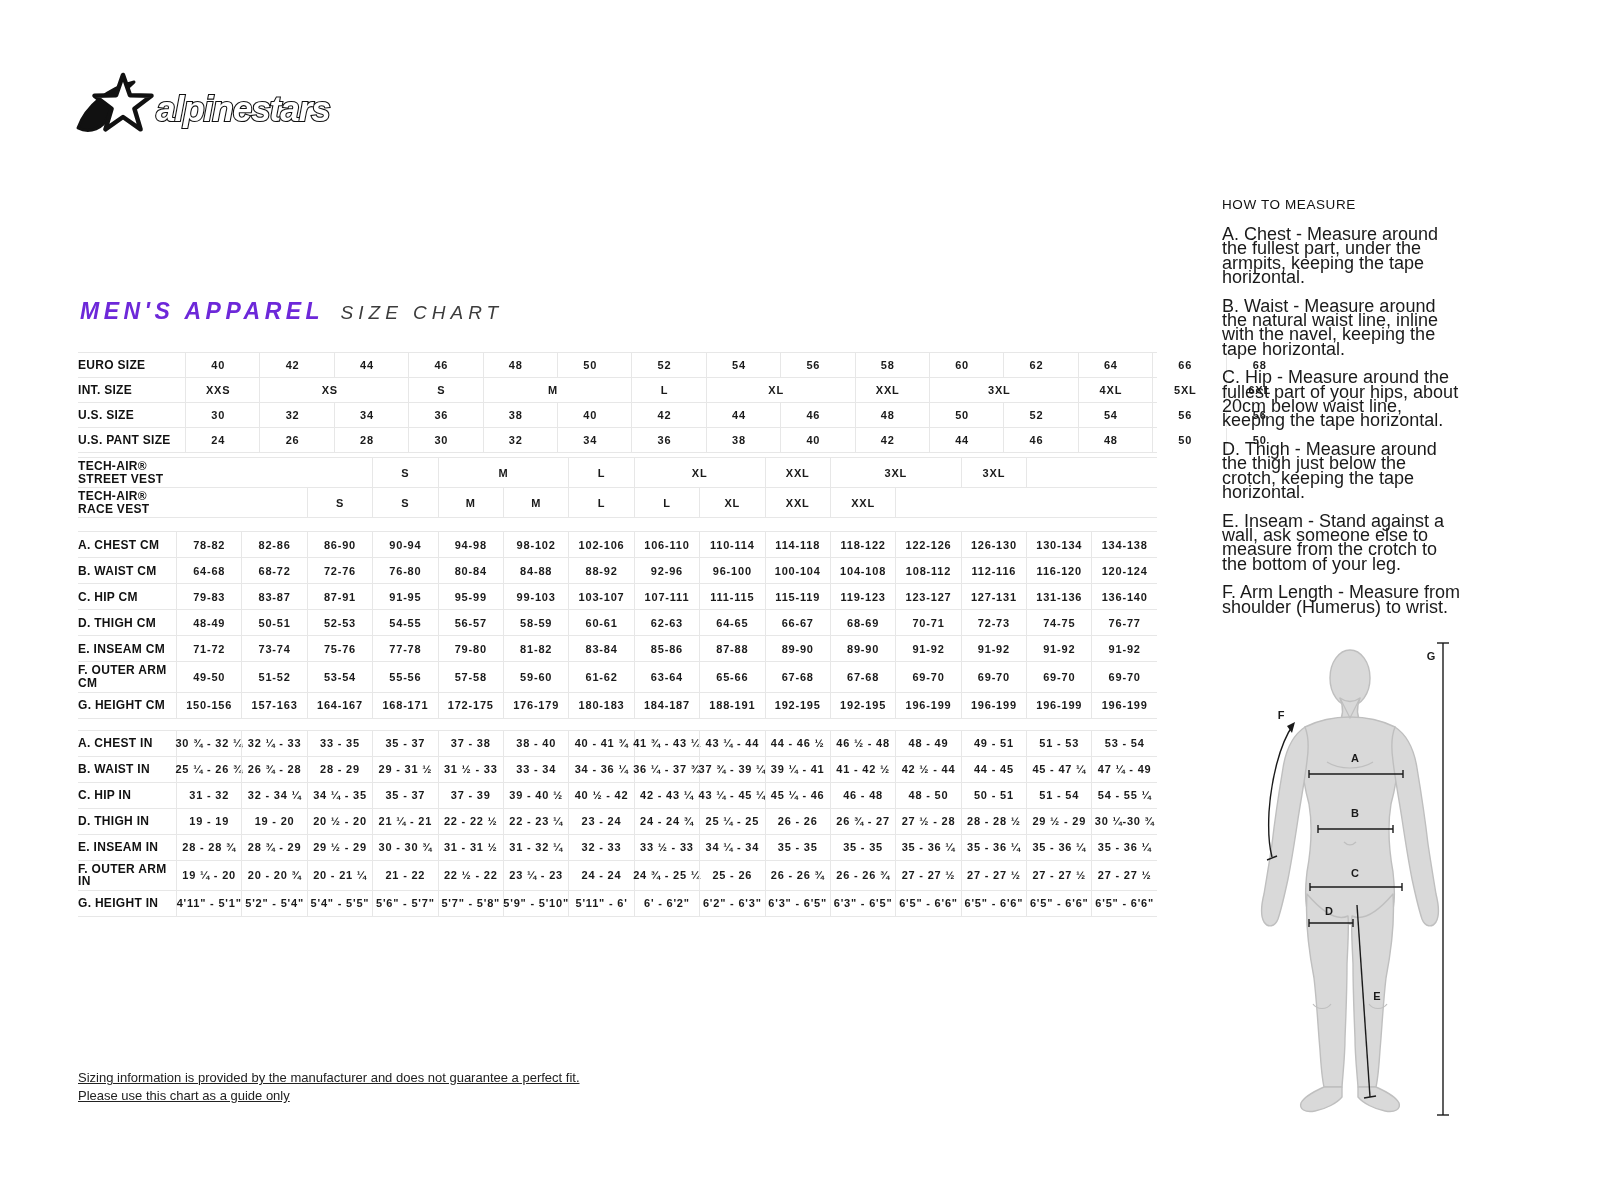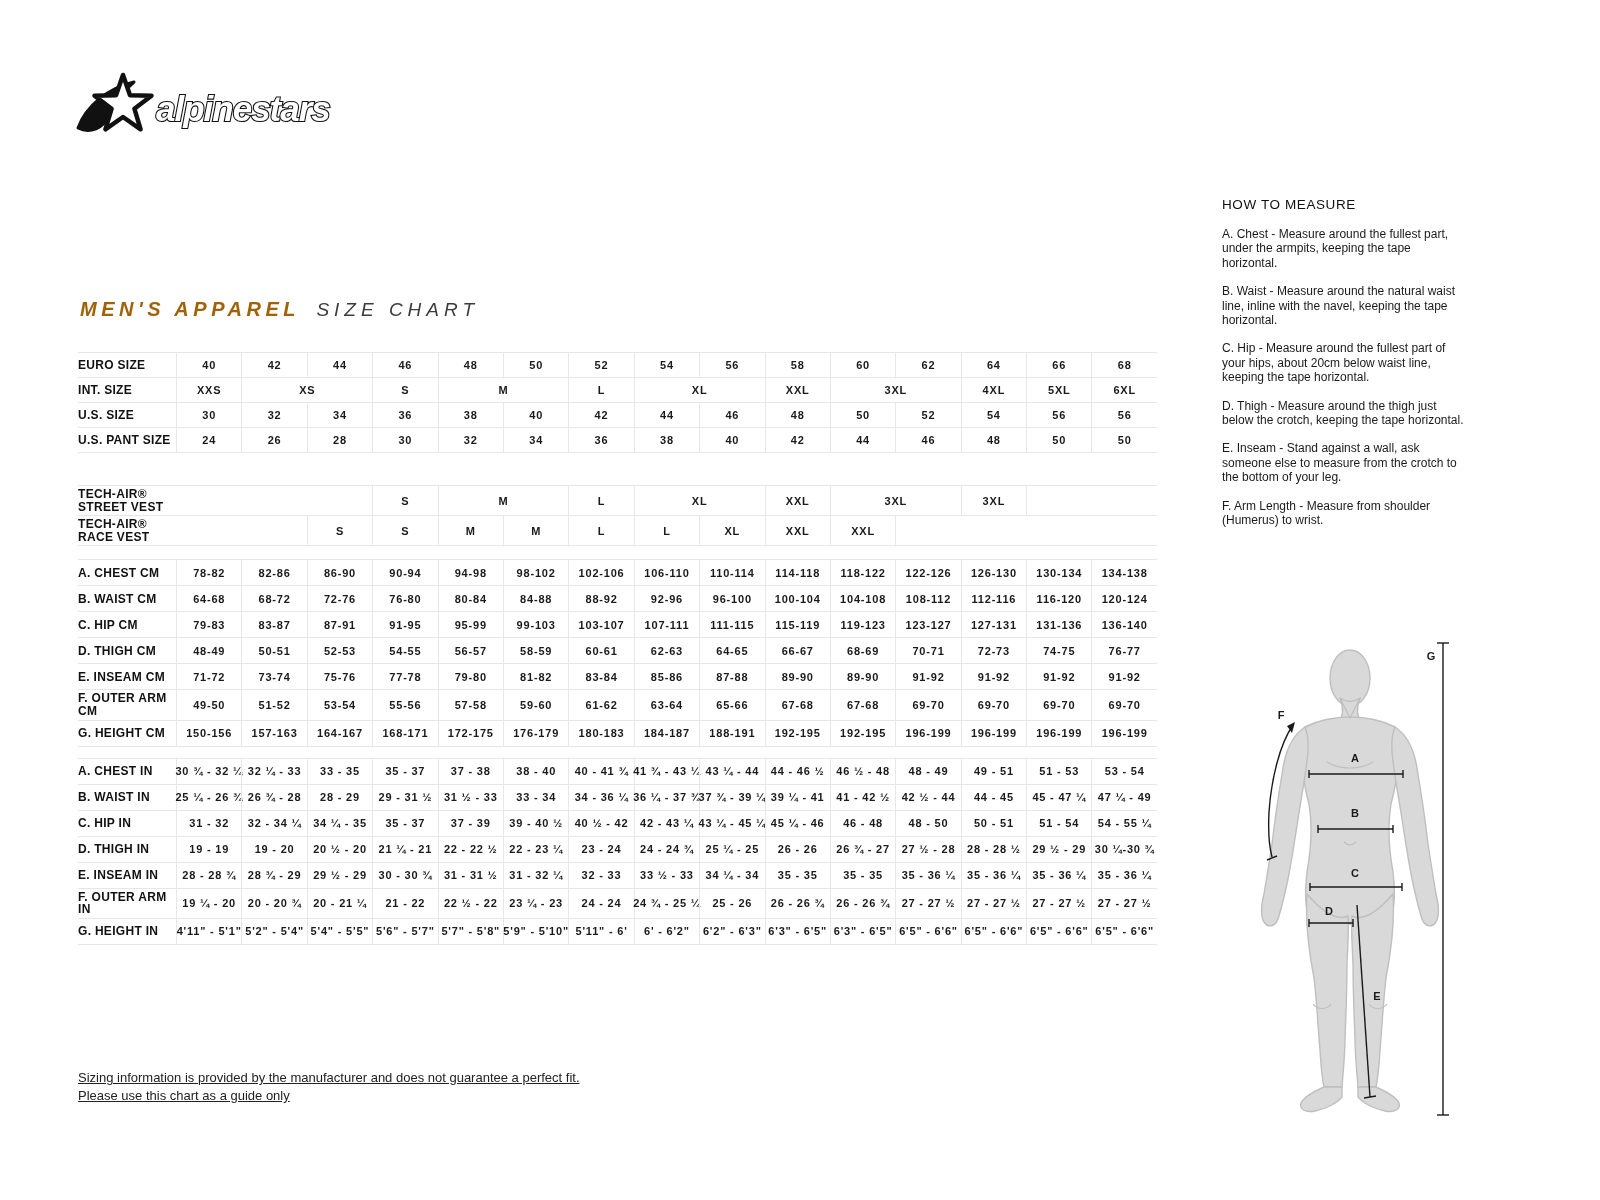--- a/index.html
+++ b/index.html
@@ -6,45 +6,45 @@
   body{width:1600px;height:1200px;position:relative;overflow:hidden;
        font-family:"Liberation Sans", sans-serif;color:#1a1a1a;}
 
   .abs{position:absolute;}
 
   
   #logo{left:68px;top:70px;width:290px;height:72px;}
 
   
   #title{left:80px;top:298px;white-space:nowrap;}
-  #title .main{font-size:20px;font-weight:bold;font-style:italic;letter-spacing:4.5px;color:#a16207;}
+  #title .main{font-size:23px;font-weight:bold;font-style:italic;letter-spacing:4.5px;color:#6d28d9;}
   #title .sub{font-size:19px;font-weight:400;font-style:italic;letter-spacing:5px;color:#3c3c3c;margin-left:12px;}
 
   
   #size-table{left:78px;top:352px;width:1079px;}
   .block{border-bottom:1px solid #e7e7e7;}
-  .b2{margin-top:32px;}
+  .b2{margin-top:4px;}
   .b3{margin-top:13px;}
   .b4{margin-top:11px;}
   .trow{display:grid;grid-template-columns:98px repeat(15,65.4px);
         border-top:1px solid #e7e7e7;align-items:stretch;}
-  .b1 .trow{min-height:24px;}
+  .b1 .trow{min-height:24px;gap:9px;}
   .b2 .trow{min-height:27px;}
   .b3 .trow,.b4 .trow{min-height:25px;}
   .rowlabel{display:flex;align-items:center;font-size:12px;font-weight:700;
             letter-spacing:0.3px;line-height:1.05;color:#111;padding:2px 0;}
   .cell{display:flex;align-items:center;justify-content:center;
         font-size:11px;font-weight:700;letter-spacing:0.8px;color:#1a1a1a;
         border-left:1px solid #e7e7e7;white-space:nowrap;}
   .cell.noleft{border-left:none;}
 
   
   #measure-panel{left:1222px;top:197px;width:242px;}
   #measure-panel h3{margin:0 0 15px 0;font-size:13.5px;font-weight:400;letter-spacing:0.6px;color:#111;}
-  #measure-panel p{margin:0 0 14px 0;font-size:12px;line-height:14.4px;color:#1a1a1a;}
+  #measure-panel p{margin:0 0 14px 0;font-size:18px;line-height:14.4px;color:#1a1a1a;}
 
   
   #figure-svg{left:1243px;top:632px;}
 
   
   #footer{left:78px;top:1069px;font-size:13px;line-height:1.4;color:#222;text-decoration:underline;}
 </style>
 </head>
 <body>
 

